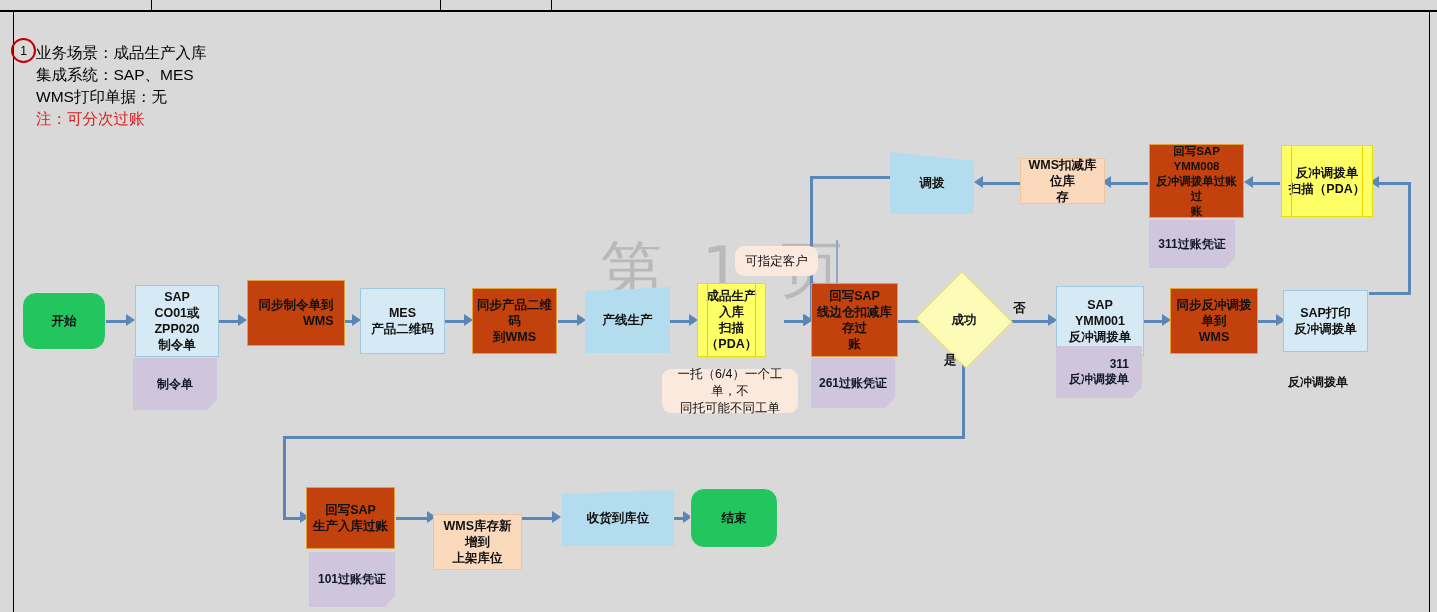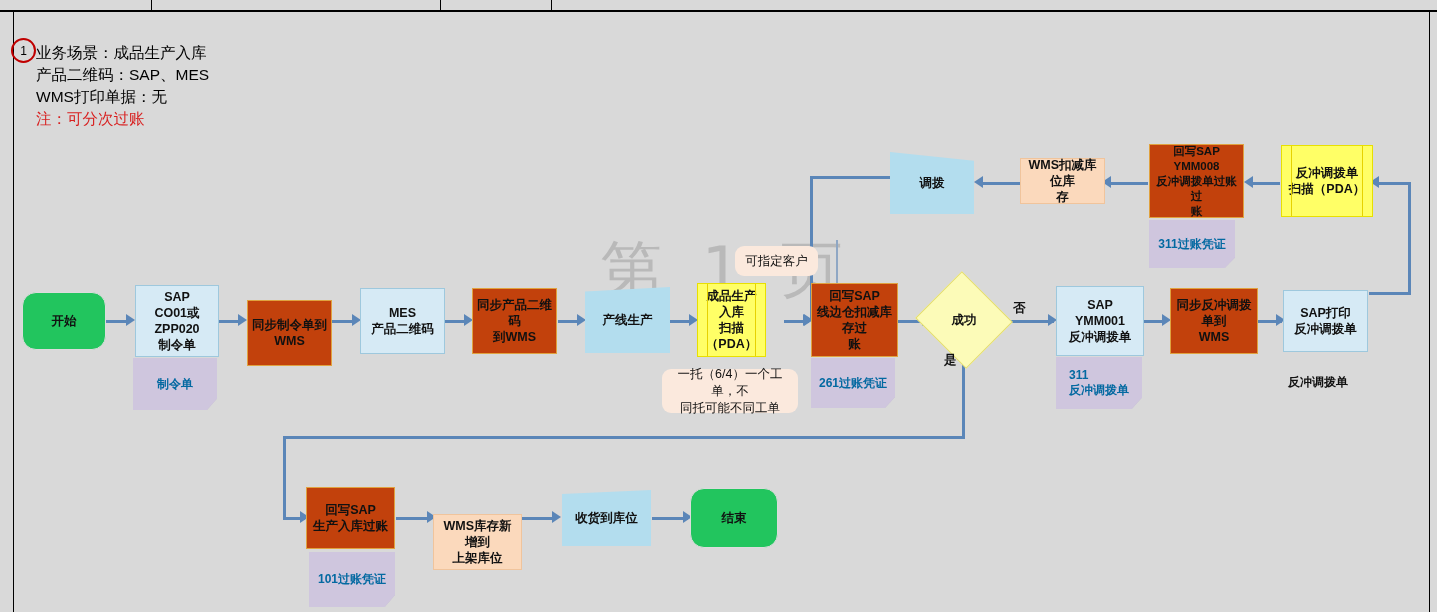--- a/index.html
+++ b/index.html
@@ -151,25 +151,25 @@
     z-index: 2;
   }
 
   
   .doc {
     position: absolute;
     box-sizing: border-box;
     background: #cfc6de;
     font-size: 12px;
     font-weight: bold;
-    color: #0369a1;
+    color: #0f172a;
     display: flex;
     align-items: center;
     justify-content: center;
-    text-align: left;
+    text-align: right;
     line-height: 15px;
     clip-path: polygon(0 0, 100% 0, 100% 78%, 88% 100%, 0 100%);
   }
   .doc::after {
     content: "";
     position: absolute;
     right: 0; bottom: 0;
     width: 12%; height: 22%;
     background: #bdb2d0;
     clip-path: polygon(100% 0, 100% 100%, 0 100%);
@@ -240,21 +240,21 @@
     <div class="vdiv" style="left:551px;"></div>
   </div>
   <div id="left-rail"></div>
   <div id="right-rail"></div>
 
   <div id="watermark">第 1 页</div>
 
   <div id="badge-1">1</div>
   <div id="header-note">
     <div>业务场景：成品生产入库</div>
-    <div>产品二维码：SAP、MES</div>
+    <div>集成系统：SAP、MES</div>
     <div>WMS打印单据：无</div>
     <div class="redline">注：可分次过账</div>
   </div>
 
   <div class="ln lnh" style="left:104px; top:320px; width:24px;"></div>
   <div class="arw arw-r" style="left:126px; top:314px;"></div>
 
   <div class="ln lnh" style="left:219px; top:320px; width:22px;"></div>
   <div class="arw arw-r" style="left:238px; top:314px;"></div>
 
@@ -320,21 +320,21 @@
 
   <div class="ln lnv thin" style="left:836px; top:240px; height:60px; width:2px;"></div>
 
   <div class="node n-term" style="left:22px; top:292px; width:84px; height:58px;">开始</div>
 
   <div class="node n-blue" style="left:135px; top:285px; width:84px; height:72px; white-space:pre-line;">SAP
 CO01或
 ZPP020
 制令单</div>
 
-  <div class="node n-orange" style="left:247px; top:300px; width:85px; height:66px; white-space:pre-line;">同步制令单到
+  <div class="node n-orange" style="left:247px; top:280px; width:98px; height:66px; white-space:pre-line;text-align:right;">同步制令单到
 WMS</div>
 
   <div class="node n-blue" style="left:360px; top:288px; width:85px; height:66px; white-space:pre-line;">MES
 产品二维码</div>
 
   <div class="node n-orange" style="left:472px; top:288px; width:85px; height:66px; white-space:pre-line;">同步产品二维码
 到WMS</div>
 
   <div class="node n-trap" style="left:585px; top:287px; width:85px; height:66px;">产线生产</div>
 
@@ -380,29 +380,29 @@
 存</div>
 
   <div class="node n-trap2" style="left:890px; top:152px; width:84px; height:62px;">调拨</div>
 
   <div class="node n-orange" style="left:306px; top:487px; width:89px; height:62px; white-space:pre-line;">回写SAP
 生产入库过账</div>
 
   <div class="node n-peach" style="left:433px; top:490px; width:89px; height:56px; white-space:pre-line;margin-top:24px;">WMS库存新增到
 上架库位</div>
 
-  <div class="node n-trap" style="left:562px; top:490px; width:89px; height:56px;">收货到库位</div>
+  <div class="node n-trap" style="left:562px; top:490px; width:112px; height:56px;">收货到库位</div>
 
   <div class="node n-term" style="left:690px; top:488px; width:88px; height:60px;">结束</div>
 
   <div class="doc" style="left:133px; top:358px; width:84px; height:52px;">制令单</div>
 
   <div class="doc" style="left:811px; top:358px; width:84px; height:50px;">261过账凭证</div>
 
-  <div class="doc" style="left:1056px; top:357px; width:86px; height:52px; white-space:pre-line;">311
+  <div class="doc" style="left:1056px; top:346px; width:86px; height:52px; white-space:pre-line;">311
 反冲调拨单</div>
 
   <div class="doc" style="left:1149px; top:220px; width:86px; height:48px;">311过账凭证</div>
 
   <div class="doc" style="left:309px; top:552px; width:86px; height:55px;">101过账凭证</div>
 
   <div class="callout" style="left:735px; top:246px; width:83px; height:30px;">可指定客户</div>
 
   <div class="callout" style="left:662px; top:369px; width:136px; height:44px; white-space:pre-line;">一托（6/4）一个工单，不
 同托可能不同工单</div>

